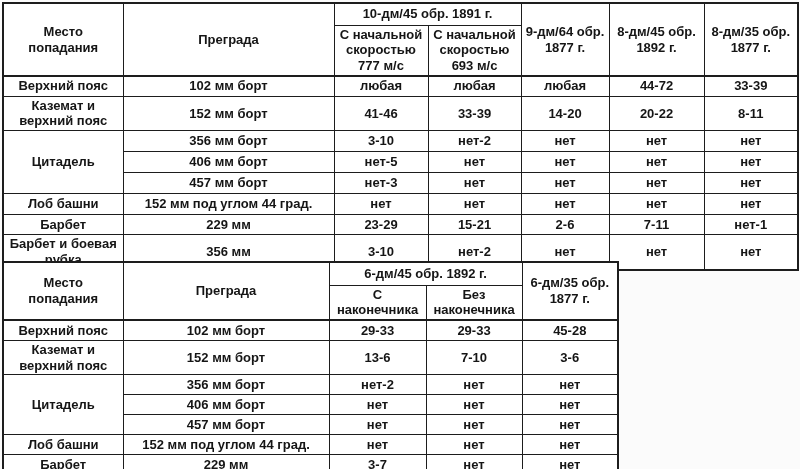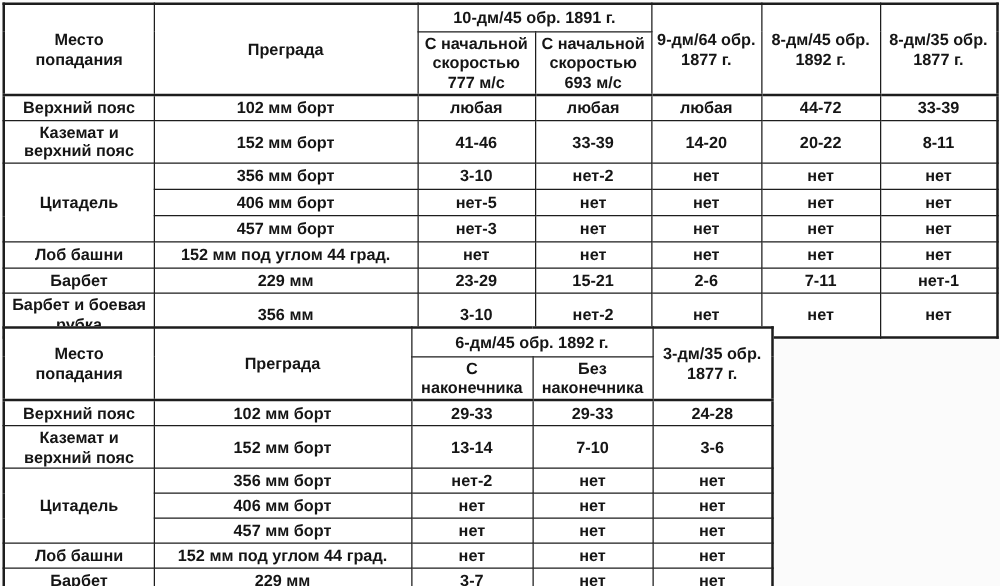--- a/index.html
+++ b/index.html
@@ -134,39 +134,39 @@
       <col style="width:206px">
       <col style="width:97px">
     <col style="width:96px">
       <col style="width:96px">
   </colgroup>
   <thead>
     <tr style="height:23px">
       <th rowspan="2">Место попадания</th>
       <th rowspan="2">Преграда</th>
       <th colspan="2">6-дм/45 обр. 1892 г.</th>
-      <th rowspan="2">3-дм/35 обр. 1877 г.</th>
+      <th rowspan="2">6-дм/35 обр. 1877 г.</th>
     </tr>
     <tr style="height:20px">
       <th class="t2sub">С наконечника</th>
       <th class="t2sub">Без наконечника</th>
     </tr>
   </thead>
   <tbody>
     <tr style="height:20px">
       <td class="l">Верхний пояс</td>
       <td class="l">102 мм борт</td>
       <td>29-33</td>
       <td>29-33</td>
-      <td>24-28</td>
+      <td>45-28</td>
     </tr>
     <tr style="height:32px">
       <td class="l">Каземат и верхний пояс</td>
       <td class="l">152 мм борт</td>
-      <td>13-14</td>
+      <td>13-6</td>
       <td>7-10</td>
       <td>3-6</td>
     </tr>
     <tr style="height:20px">
       <td class="l" rowspan="3">Цитадель</td>
       <td class="l">356 мм борт</td>
       <td>нет-2</td>
       <td>нет</td>
       <td>нет</td>
     </tr>

